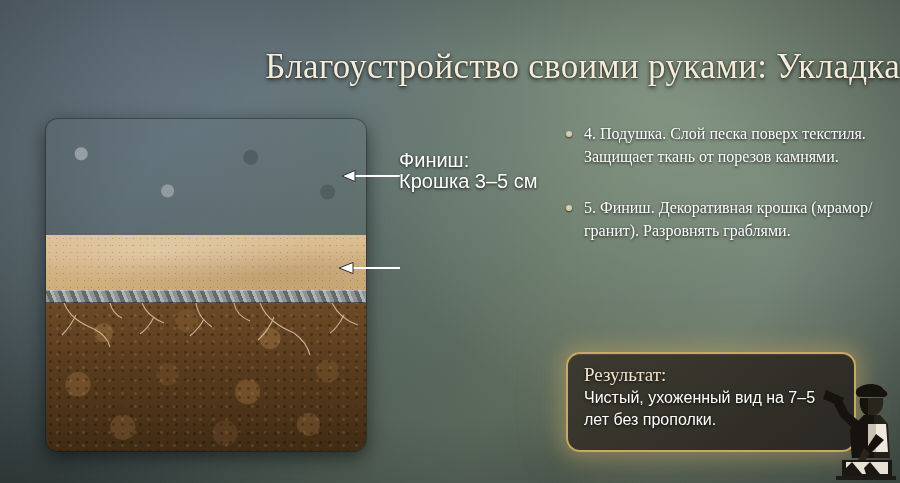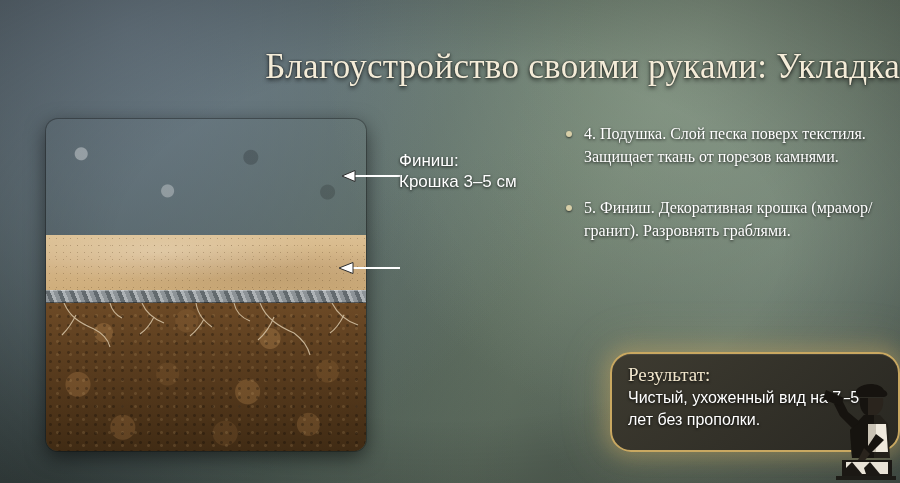--- a/index.html
+++ b/index.html
@@ -126,21 +126,21 @@
     content:"";position:absolute;inset:0;opacity:.55;
     background-image:
       radial-gradient(circle, rgba(0,0,0,.45) 1px, rgba(0,0,0,0) 2px),
       radial-gradient(circle, rgba(214,176,124,.30) 1px, rgba(0,0,0,0) 2px);
     background-size:9px 9px, 13px 13px;
     background-position:0 0, 5px 6px;
   }
   #roots{position:absolute;left:0;top:184px;width:100%;height:70px;}
 
   
-  .callout{position:absolute;color:#ffffff;font-size:17px;line-height:21px;
+  .callout{position:absolute;color:#ffffff;font-size:20px;line-height:21px;
     text-shadow:0 1px 3px rgba(0,0,0,.85);}
   #callout-finish{left:399px;top:150px;}
   #callout-cushion{left:399px;top:243px;}
   .arrow{position:absolute;height:14px;}
   #arrow-finish{left:341px;top:169px;width:60px;}
   #arrow-cushion{left:338px;top:261px;width:63px;}
 
   
   #bullets{position:absolute;left:560px;top:122px;width:330px;font-family:Liberation Serif, serif;}
   .bullet{position:relative;padding-left:24px;margin-bottom:28px;}
@@ -149,26 +149,26 @@
     background:#d8cfa8;box-shadow:0 1px 2px rgba(0,0,0,.6);
   }
   .bullet .txt{
     color:#ffffff;font-size:16px;line-height:23px;
     text-shadow:0 1px 3px rgba(0,0,0,.85);
   }
 
   
   #result{
     position:absolute;left:566px;top:352px;width:290px;height:100px;
-    border-radius:21px;
+    border-radius:14px;
     background:linear-gradient(135deg,rgba(58,54,44,.93),rgba(40,38,32,.95));
     border:2px solid #c9a861;
     box-shadow:0 0 18px 6px rgba(201,168,97,.35), 0 0 40px 14px rgba(201,168,97,.14),
                inset 0 1px 0 rgba(255,255,255,.08);
-    padding:10px 14px 0 16px;box-sizing:border-box;margin-left:44px;
+    padding:10px 14px 0 16px;box-sizing:border-box;
   }
   #result-title{
     font-family:"Liberation Serif", serif;font-size:19px;line-height:22px;color:#f1e6cc;
     text-shadow:0 1px 3px rgba(0,0,0,.9);
   }
   #result-body{
     margin-top:1px;color:#ffffff;font-size:16px;line-height:22px;
     text-shadow:0 1px 3px rgba(0,0,0,.9);
   }
 

